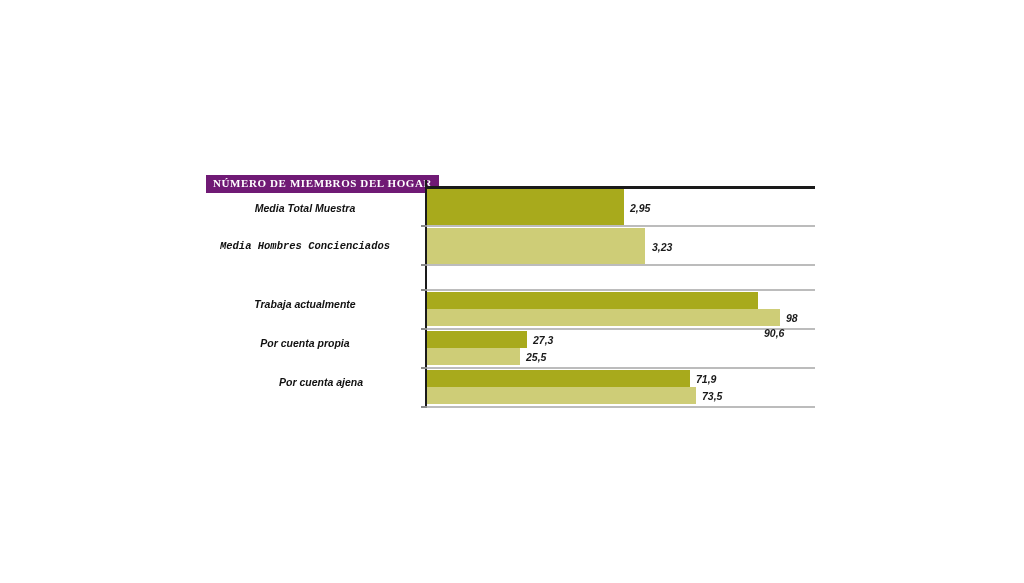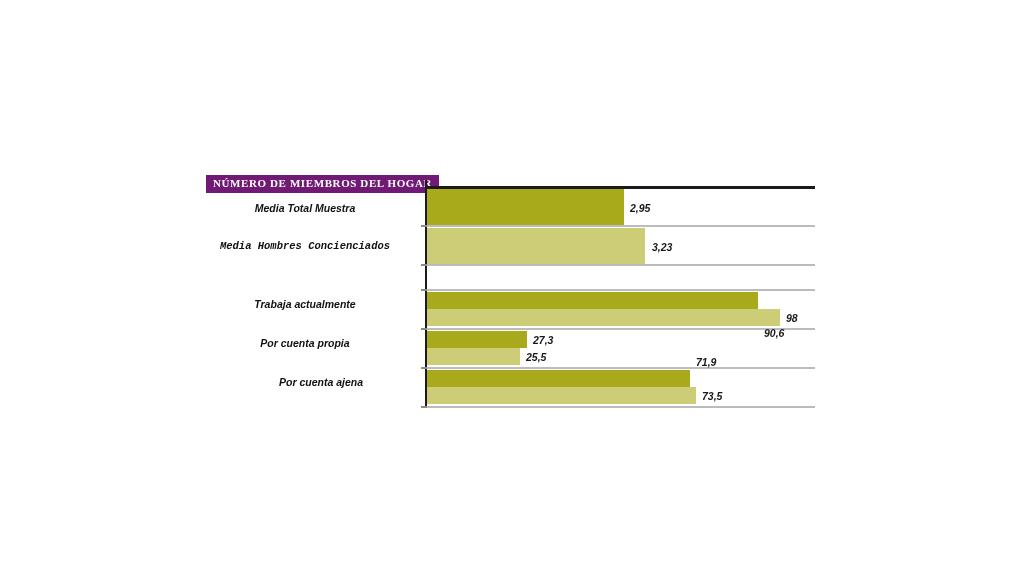--- a/index.html
+++ b/index.html
@@ -160,21 +160,21 @@
     <div class="bar light" style="top:123px; width:353px; height:17px;"></div>
     <div class="bar-value" style="left:359px; top:127px;">98</div>
 
     <div class="bar dark" style="top:145px; width:100px; height:17px;"></div>
     <div class="bar-value" style="left:106px; top:149px;">27,3</div>
 
     <div class="bar light" style="top:162px; width:93px; height:17px;"></div>
     <div class="bar-value" style="left:99px; top:166px;">25,5</div>
 
     <div class="bar dark" style="top:184px; width:263px; height:17px;"></div>
-    <div class="bar-value" style="left:269px; top:171px;">71,9</div>
+    <div class="bar-value" style="left:269px; top:188px;">71,9</div>
 
     <div class="bar light" style="top:201px; width:269px; height:17px;"></div>
     <div class="bar-value" style="left:275px; top:205px;">73,5</div>
 
   </div>
 
   <div class="cat-label" style="left:190px; width:230px; top:203px;">Media Total Muestra</div>
 
   <div class="cat-label" style="left:190px; width:230px; top:241px;font-family:Liberation Mono, monospace;">Media Hombres Concienciados</div>
 

